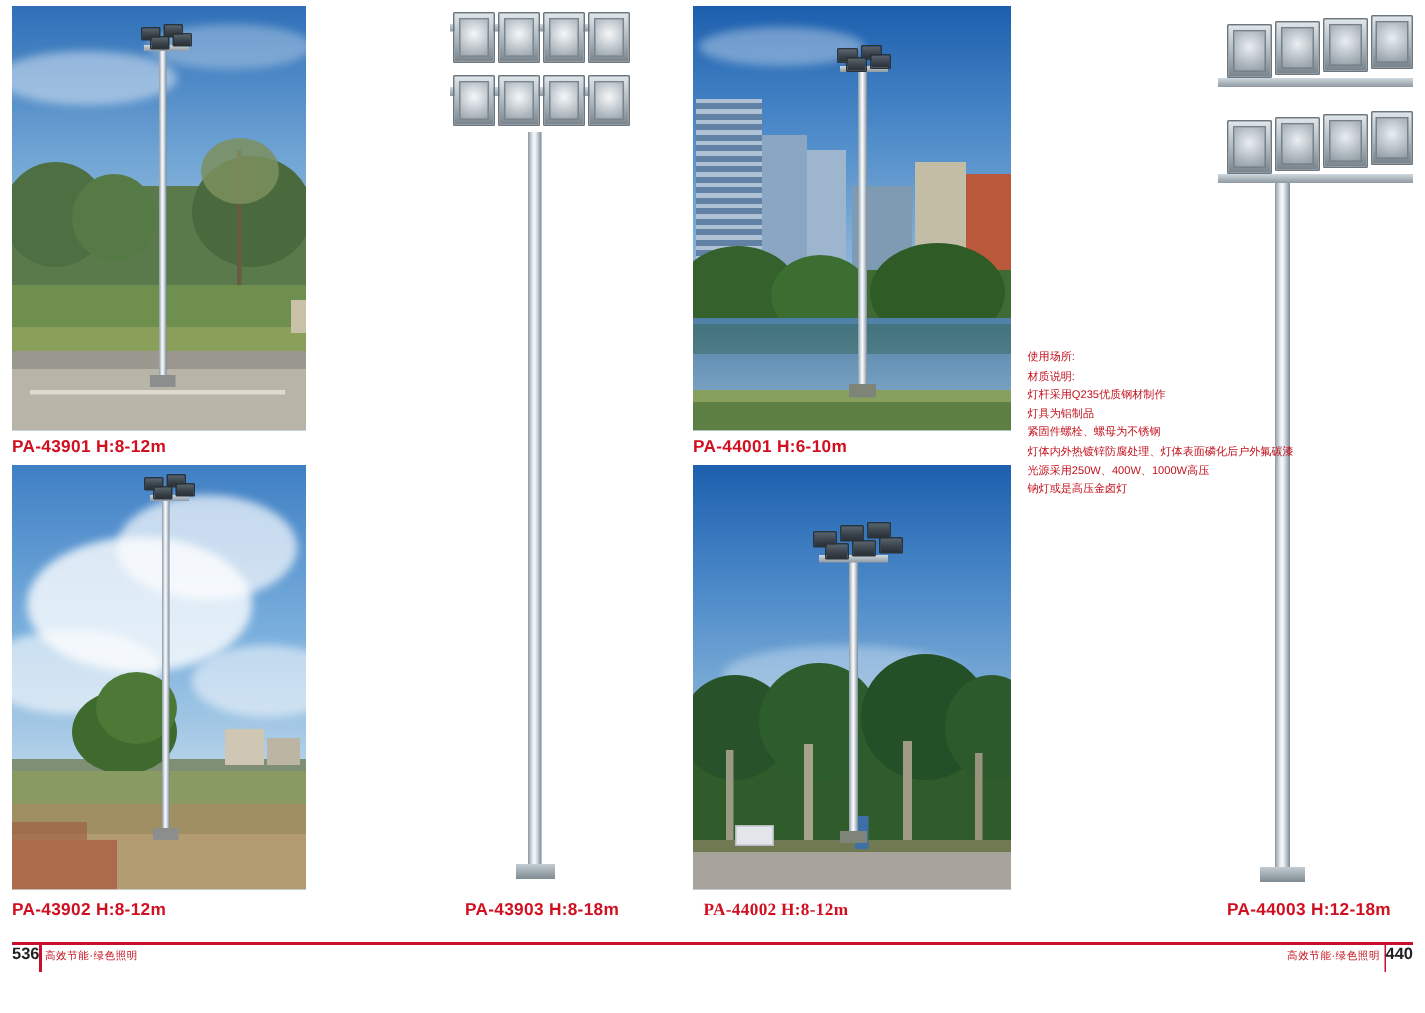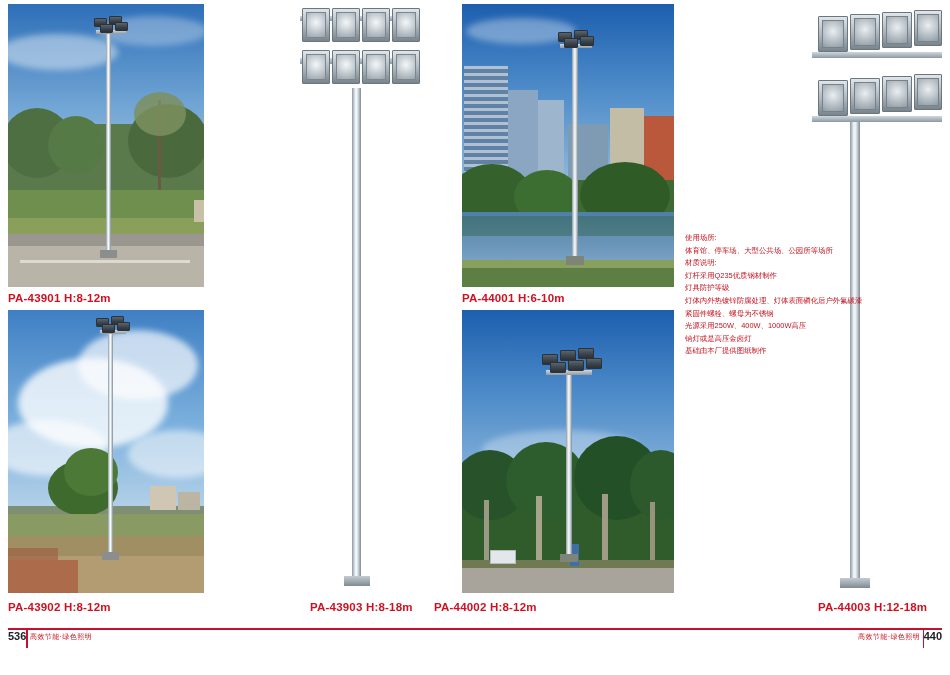--- a/index.html
+++ b/index.html
@@ -259,21 +259,21 @@
     <div class="pole" style="left:104px; top:64px; width:6px; height:186px;"></div>
     <div class="crossarm" style="left:84px; top:60px; width:46px; height:5px;"></div>
     <div class="head-dark" style="left:80px; top:44px; width:16px; height:11px;"></div>
     <div class="head-dark" style="left:98px; top:40px; width:16px; height:11px;"></div>
     <div class="head-dark" style="left:116px; top:38px; width:16px; height:11px;"></div>
     <div class="head-dark" style="left:88px; top:52px; width:16px; height:11px;"></div>
     <div class="head-dark" style="left:106px; top:50px; width:16px; height:11px;"></div>
     <div class="head-dark" style="left:124px; top:48px; width:16px; height:11px;"></div>
     <div style="position:absolute; left:98px; top:244px; width:18px; height:8px; background:#7f8479;"></div>
   </div>
-  <div class="caption" style="left:434px; top:601px;">PA-44002 H:8-12m</div>
+  <div class="caption" style="left:469px; top:601px;font-family:Liberation Serif, serif;">PA-44002 H:8-12m</div>
 
   <div style="position:absolute; left:740px; top:4px; width:205px; height:590px; background:#ffffff; overflow:hidden;">
 
     <div class="pole" style="left:110px; top:112px; width:10px; height:470px;"></div>
     <div style="position:absolute; left:100px; top:574px; width:30px; height:10px; background:linear-gradient(to bottom,#c3ccd2,#7f8a92);"></div>
 
     <div class="crossarm" style="left:72px; top:48px; width:130px; height:6px;"></div>
     <div class="head" style="left:78px; top:12px; width:30px; height:36px;"></div>
     <div class="head" style="left:110px; top:10px; width:30px; height:36px;"></div>
     <div class="head" style="left:142px; top:8px; width:30px; height:36px;"></div>
@@ -290,29 +290,27 @@
     <div class="head" style="left:174px; top:70px; width:28px; height:36px;"></div>
     <div style="position:absolute; left:82px; top:80px; width:22px; height:28px; background:radial-gradient(circle at 50% 40%,#e9eef2,#8f9aa2); border:1px solid #77818a;"></div>
     <div style="position:absolute; left:114px; top:78px; width:22px; height:28px; background:radial-gradient(circle at 50% 40%,#e9eef2,#8f9aa2); border:1px solid #77818a;"></div>
     <div style="position:absolute; left:146px; top:76px; width:22px; height:28px; background:radial-gradient(circle at 50% 40%,#e9eef2,#8f9aa2); border:1px solid #77818a;"></div>
     <div style="position:absolute; left:177px; top:74px; width:22px; height:28px; background:radial-gradient(circle at 50% 40%,#e9eef2,#8f9aa2); border:1px solid #77818a;"></div>
   </div>
   <div class="caption" style="left:818px; top:601px;">PA-44003 H:12-18m</div>
 
   <div class="specs">
     <div class="hd">使用场所:</div>
-    <div>体育馆、停车场、大型公共场、公园所等场所</div>
     <div class="hd">材质说明:</div>
     <div>灯杆采用Q235优质钢材制作</div>
-    <div>灯具防护等级</div>
+    <div>灯具为铝制品</div>
+    <div>紧固件螺栓、螺母为不锈钢</div>
     <div>灯体内外热镀锌防腐处理、灯体表面磷化后户外氟碳漆</div>
-    <div>紧固件螺栓、螺母为不锈钢</div>
     <div>光源采用250W、400W、1000W高压</div>
     <div>钠灯或是高压金卤灯</div>
-    <div>基础由本厂提供图纸制作</div>
   </div>
 
   <div class="footer-rule"></div>
   <div class="tick" style="left:26px; top:628px; height:20px;"></div>
   <div class="tick" style="right:26px; top:628px; height:20px;"></div>
 
   <div class="folio folio-left">536</div>
   <div class="footer-text footer-text-left">高效节能·绿色照明</div>
 
   <div class="folio folio-right">440</div>

